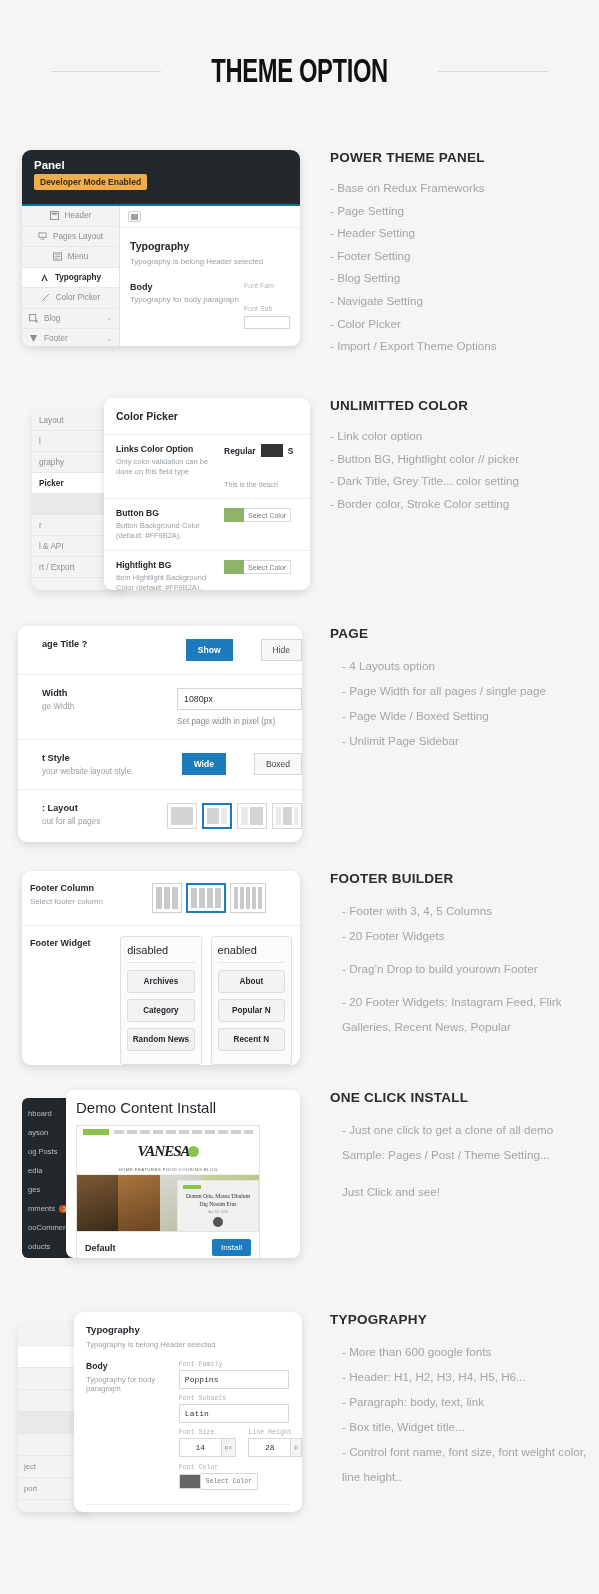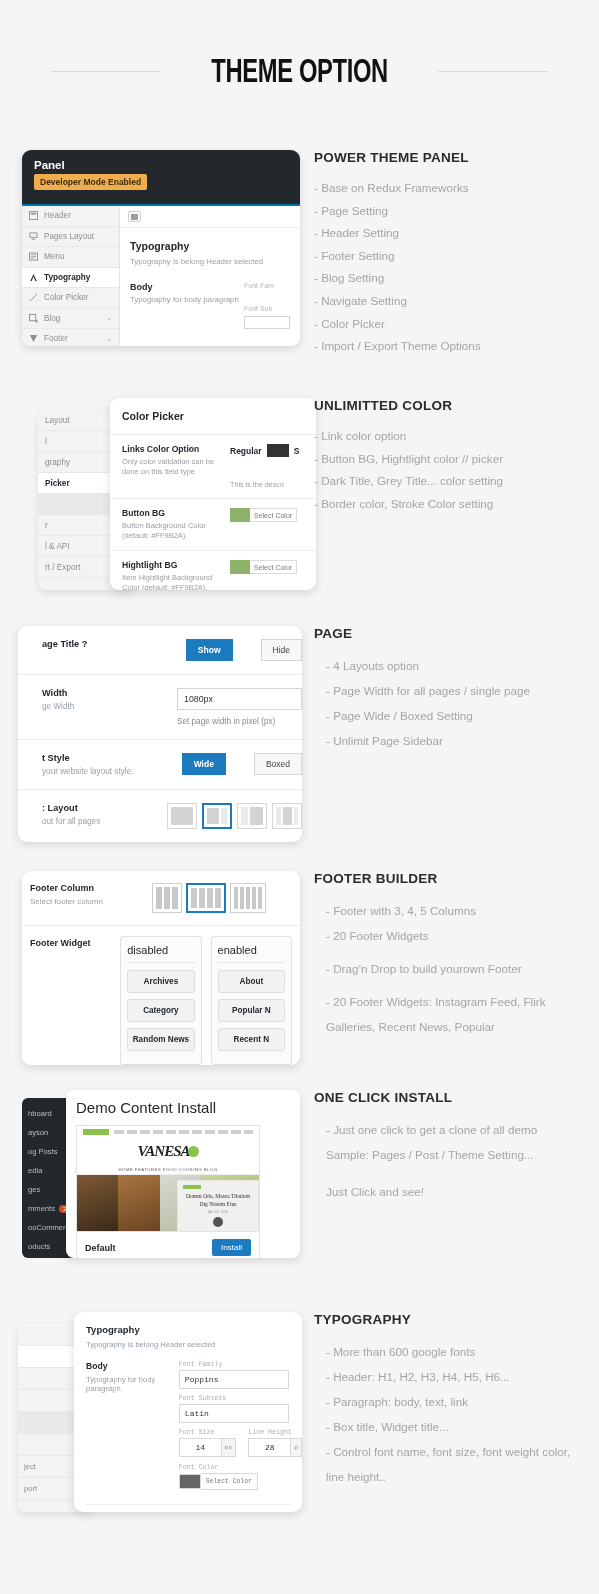--- a/index.html
+++ b/index.html
@@ -27,21 +27,21 @@
 
   
   .section { position: absolute; left: 0; width: 599px; }
   .shot {
     position: absolute; left: 22px; top: 0;
     width: 278px; background: #ffffff;
     border-radius: 9px;
     box-shadow: 0 3px 9px rgba(0,0,0,0.13);
     overflow: hidden;
   }
-  .copy { position: absolute; left: 314px; top: 0; width: 262px; }
+  .copy { position: absolute; left: 330px; top: 0; width: 262px; }
   .copy h3 {
     font-size: 13.5px; font-weight: bold; color: #2b2b2b;
     letter-spacing: 0.25px; margin-bottom: 12px;
   }
   .copy ul { list-style: none; }
   .copy li { font-size: 11.7px; color: #a5a5a5; line-height: 22.6px; }
   .copy li.indent { padding-left: 12px; line-height: 25px; }
   .copy p.note { font-size: 11.7px; color: #a5a5a5; line-height: 22px; padding-left: 12px; margin-top: 14px;}
 
   
@@ -50,42 +50,42 @@
   .rx-badge {
     display: inline-block; margin-top: 3px; background: #f0ad4e; color: #3a2d10;
     font-size: 8.5px; font-weight: bold; padding: 3px 6px; border-radius: 2px;
   }
   .rx-accent { height: 2px; background: #0073aa; }
   .rx-body { display: flex; height: 140px; background:#fff; }
   .rx-side { width: 98px; background: #f3f3f3; border-right: 1px solid #e2e2e2; }
   .rx-item {
     height: 20.5px; display: flex; align-items: center; gap: 6px;
     padding: 0 7px; font-size: 8.2px; color: #8b8f93;
-    border-bottom: 1px solid #e8e8e8; position: relative;
+    border-bottom: 1px solid #e8e8e8; position: relative; justify-content: center;
   }
   .rx-item.active { background: #fff; color: #23282d; font-weight: bold; }
   .rx-ico { width: 9px; height: 9px; flex: 0 0 9px; display:block; }
   .rx-caret { margin-left: auto; font-size: 7px; color: #aaa; }
   .rx-main { flex: 1; background: #fff; }
   .rx-tabbar { height: 22px; border-bottom: 1px solid #ededed; display: flex; align-items: center; padding-left: 8px; }
   .rx-tab { width: 13px; height: 11px; border: 1px solid #cfcfcf; border-radius: 2px; background: #fafafa;
             display:flex;align-items:center;justify-content:center;}
   .rx-tab i { display:block; width:7px;height:6px;background:#9aa0a6; }
   .rx-pane { padding: 12px 10px 0 10px; position: relative; }
   .rx-h { font-size: 10.5px; color: #23282d; font-weight: bold; margin-bottom: 5px; }
   .rx-sub { font-size: 7.8px; color: #9aa0a6; }
   .rx-row { margin-top: 16px; display: flex; }
   .rx-row .lft { flex: 1; }
   .rx-lbl-b { font-size: 9px; font-weight: bold; color: #23282d; }
   .rx-lbl-s { font-size: 7.8px; color: #9aa0a6; margin-top: 3px; }
   .rx-ff { font-size: 7px; color: #b5b5b5; }
   .rx-inp { width: 46px; height: 13px; border: 1px solid #d4d4d4; background:#fff; margin-top: 4px; }
 
   
-  .cp-wrap { position: absolute; left: 38px; top: 0; width: 278px; height: 228px; }
+  .cp-wrap { position: absolute; left: 32px; top: 0; width: 278px; height: 228px; }
   .cp-back {
     position: absolute; left: 0; top: 12px; width: 95px; height: 180px;
     background: #f3f3f3; border-radius: 8px 0 0 8px;
     box-shadow: 0 3px 9px rgba(0,0,0,0.10); overflow: hidden;
   }
   .cp-side-item { height: 21px; border-bottom: 1px solid #e8e8e8; display:flex; align-items:center;
                   padding-left: 7px; font-size: 8.2px; color: #8b8f93; }
   .cp-side-item.active { background: #fff; color: #23282d; font-weight: bold; }
   .cp-side-item.shade { background: #e9e9e9; }
   .cp-caret { margin-left: auto; margin-right: 8px; font-size: 7px; color: #aaa; }

